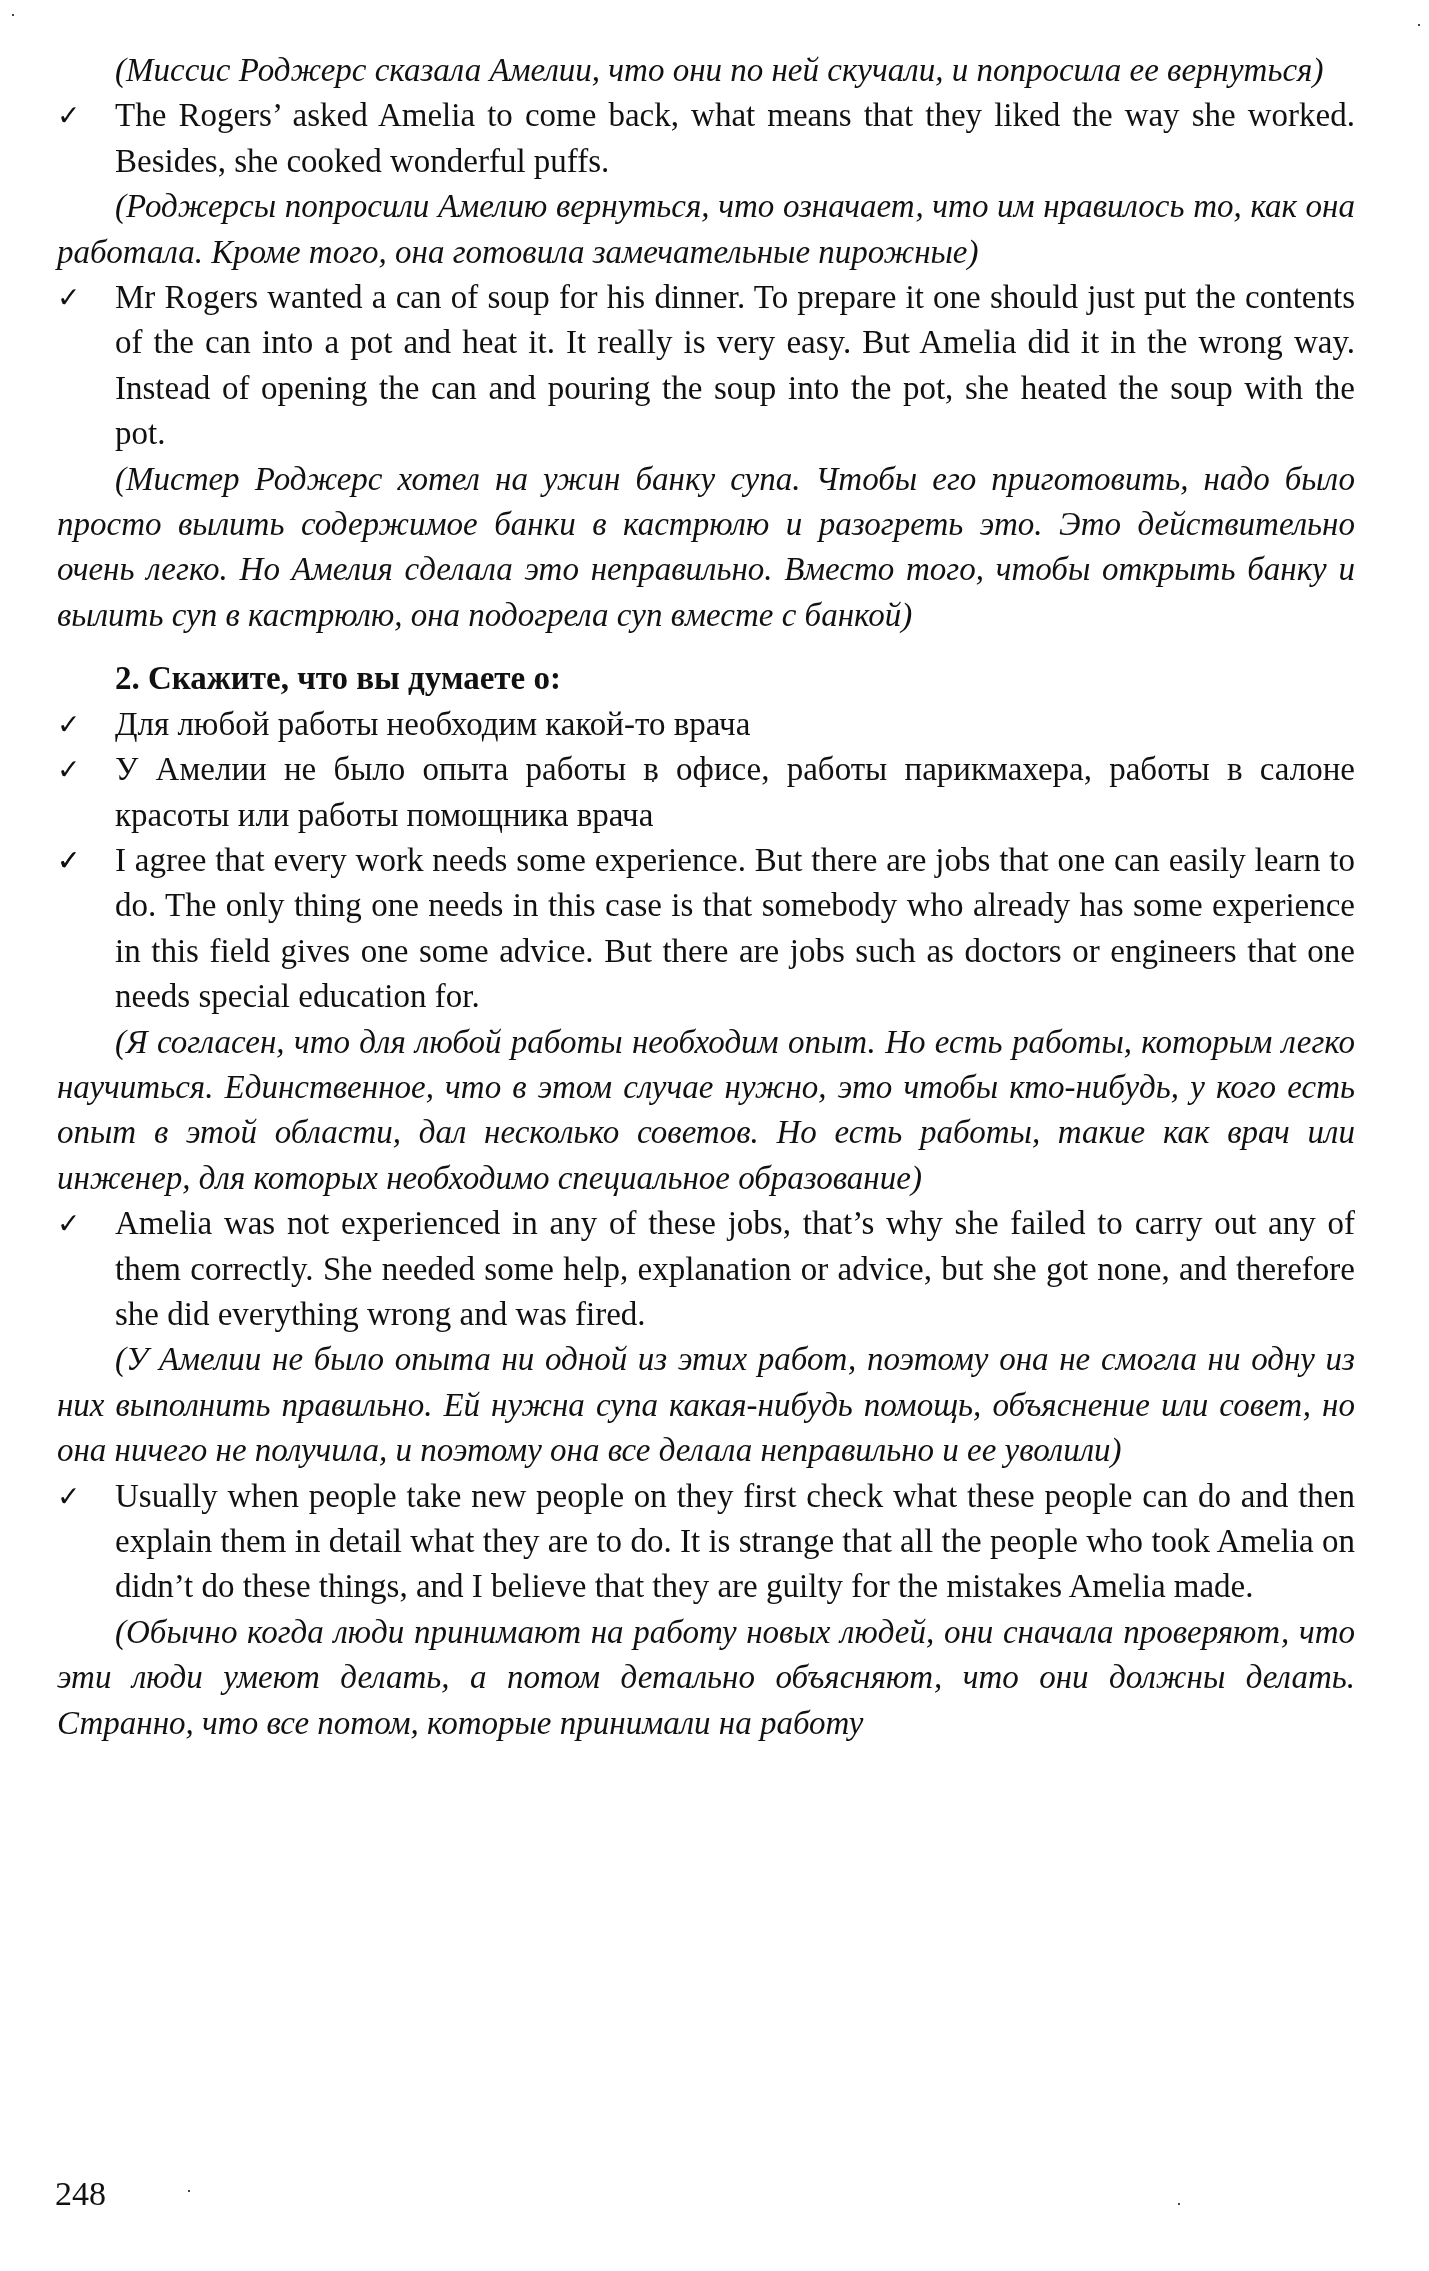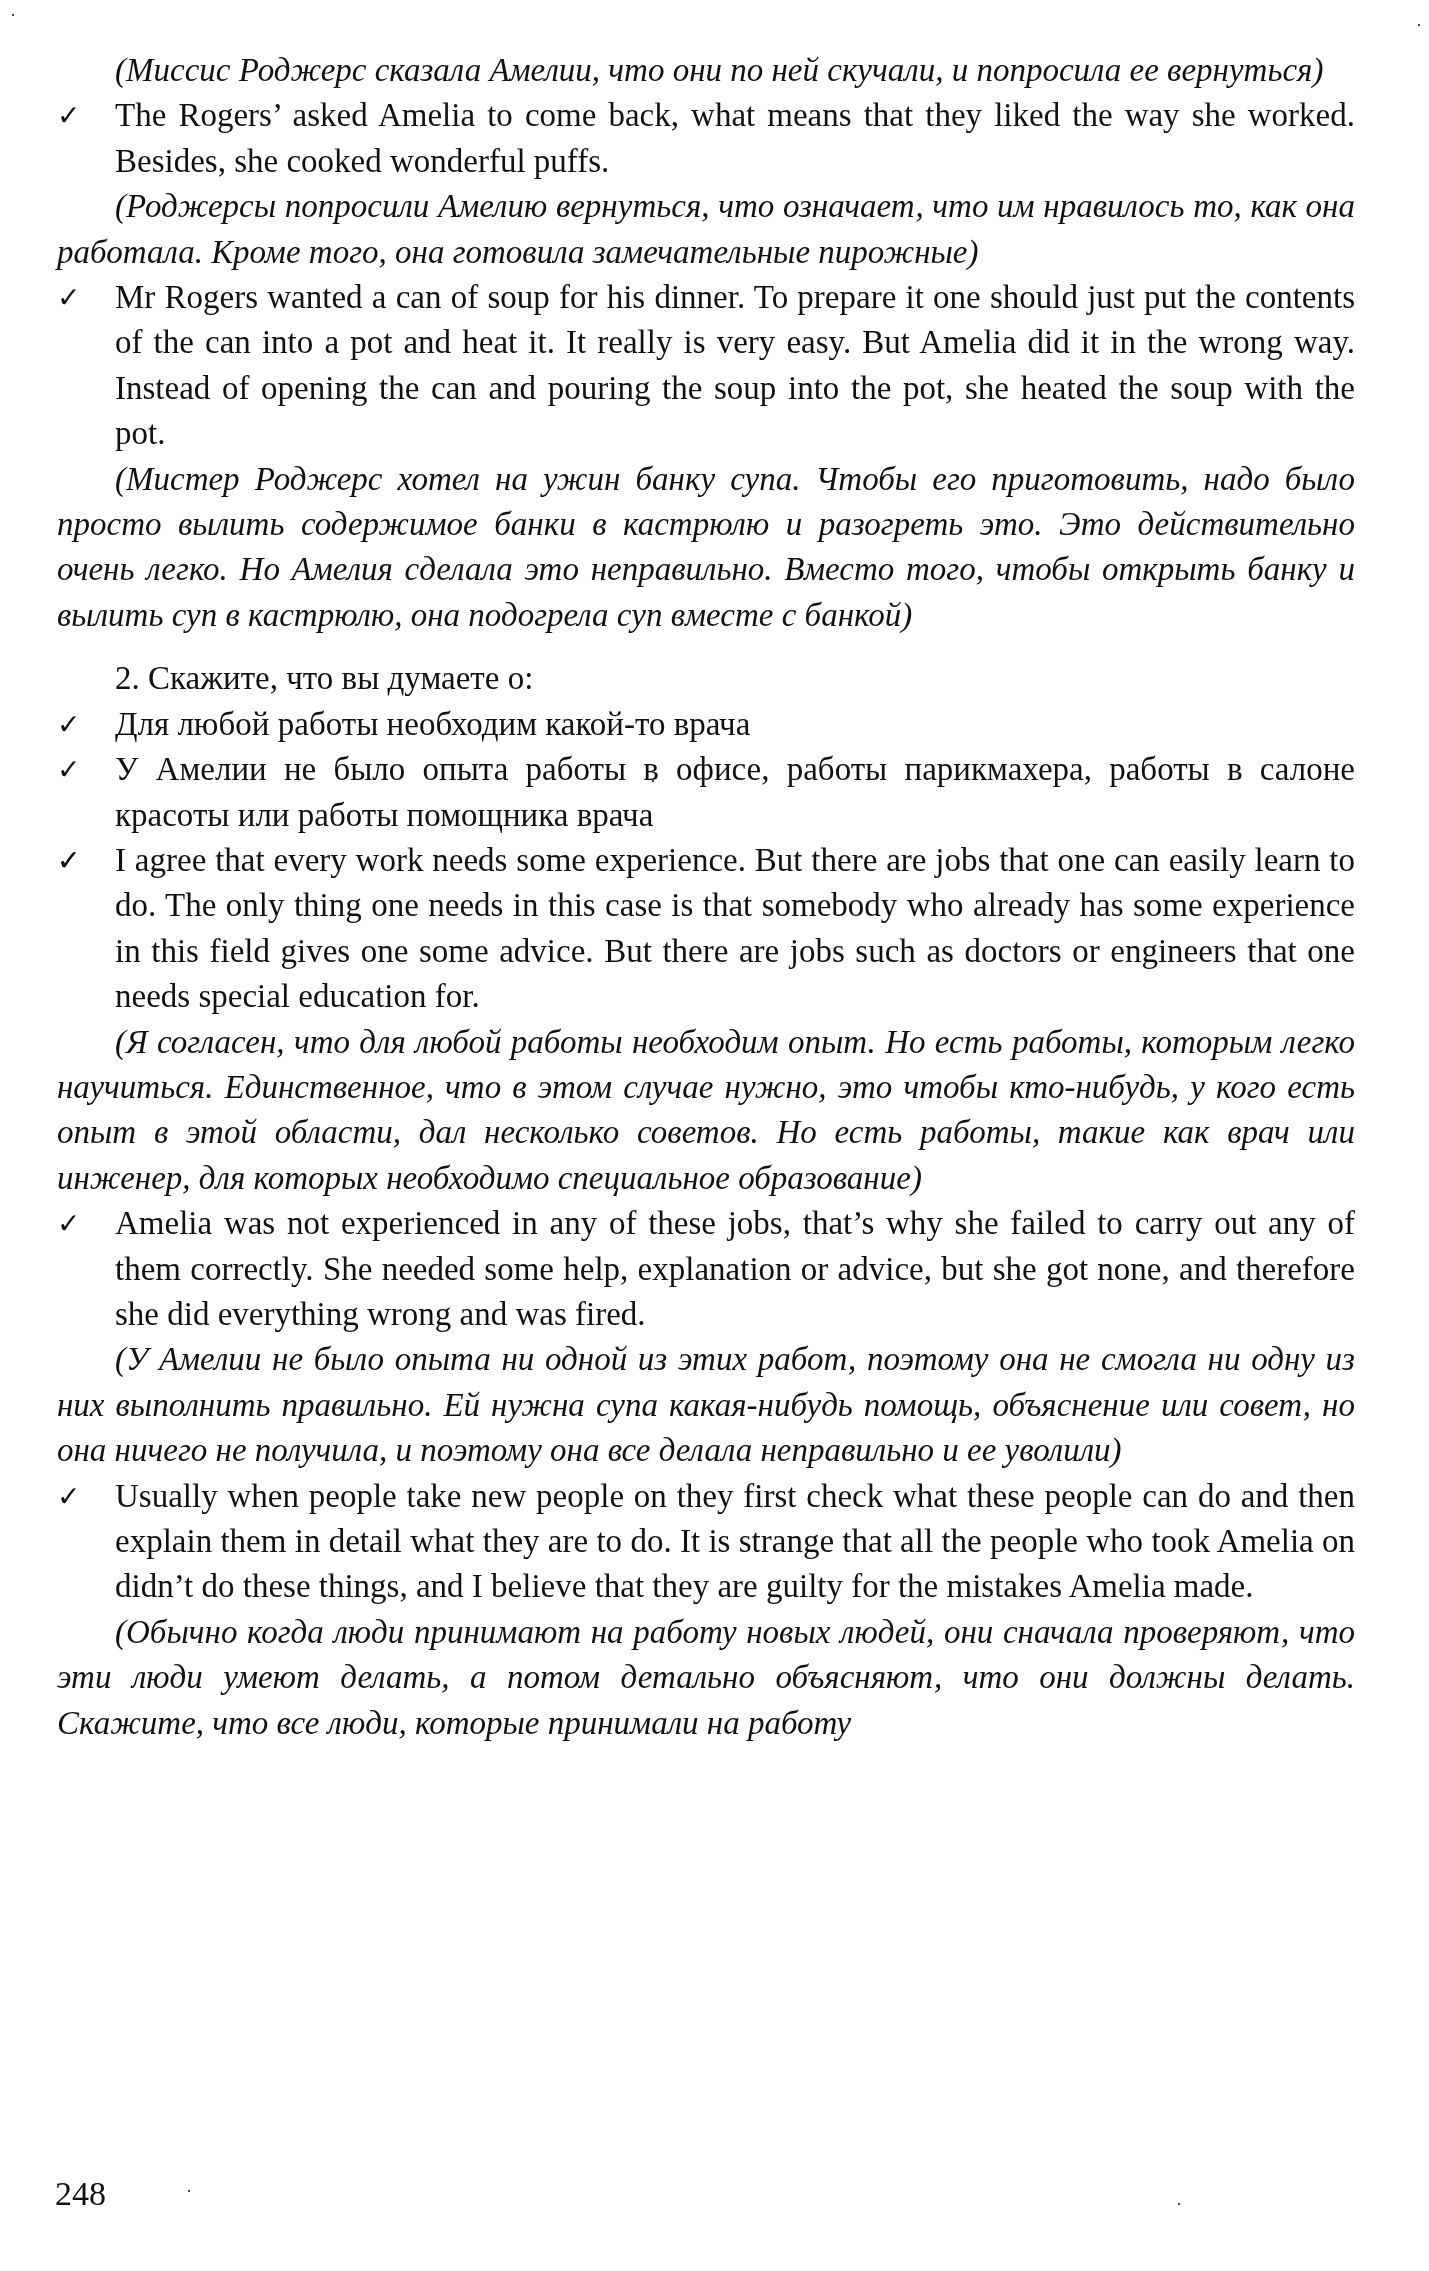--- a/index.html
+++ b/index.html
@@ -7,21 +7,21 @@
   .page {
     position: absolute; left: 57px; top: 48px; width: 1298px;
     font-family: "Liberation Serif", "DejaVu Serif", serif;
     font-size: 33px; line-height: 45.4px; color: #111;
     text-align: justify;
   }
   .p { margin: 0; text-indent: 58px; font-style: italic; }
   .p.first { text-indent: 58px; }
   .item { position: relative; padding-left: 58px; margin: 0; }
   .check { position: absolute; left: 0; top: 0; width: 40px; font-family: "DejaVu Sans", sans-serif; font-size: 28px; }
-  .heading { margin: 6px 0 0 0; padding-left: 58px; font-weight: normal; }
+  .heading { margin: 6px 0 0 0; padding-left: 58px; font-weight: bold; }
   .gap { height: 12px; }
   .pagenum {
     position: absolute; left: 55px; top: 2175px;
     font-family: "Liberation Serif", serif; font-weight: normal; font-size: 34px; color: #111;
   }
   .speck { position: absolute; width: 2px; height: 2px; background: #444; }
 </style>
 </head>
 <body>
 
@@ -68,21 +68,21 @@
     <span>Amelia was not experienced in any of these jobs, that’s why she failed to carry out any of them correctly. She needed some help, explanation or advice, but she got none, and therefore she did everything wrong and was fired.</span>
   </div>
 
   <p class="p">(У Амелии не было опыта ни одной из этих работ, поэтому она не смогла ни одну из них выполнить правильно. Ей нужна супа какая-нибудь помощь, объяснение или совет, но она ничего не получила, и поэтому она все делала неправильно и ее уволили)</p>
 
   <div class="item">
     <span class="check">✓</span>
     <span>Usually when people take new people on they first check what these people can do and then explain them in detail what they are to do. It is strange that all the people who took Amelia on didn’t do these things, and I believe that they are guilty for the mistakes Amelia made.</span>
   </div>
 
-  <p class="p">(Обычно когда люди принимают на работу новых людей, они сначала проверяют, что эти люди умеют делать, а потом детально объясняют, что они должны делать. Скажите, что все люди, которые принимали на работу</p>
+  <p class="p">(Обычно когда люди принимают на работу новых людей, они сначала проверяют, что эти люди умеют делать, а потом детально объясняют, что они должны делать. Странно, что все потом, которые принимали на работу</p>
 </div>
 
 <div class="pagenum">248</div>
 
 <div class="speck" style="left:12px;top:14px"></div>
 <div class="speck" style="left:1418px;top:24px"></div>
 <div class="speck" style="left:652px;top:780px"></div>
 <div class="speck" style="left:188px;top:2190px"></div>
 <div class="speck" style="left:1178px;top:2203px"></div>
 

